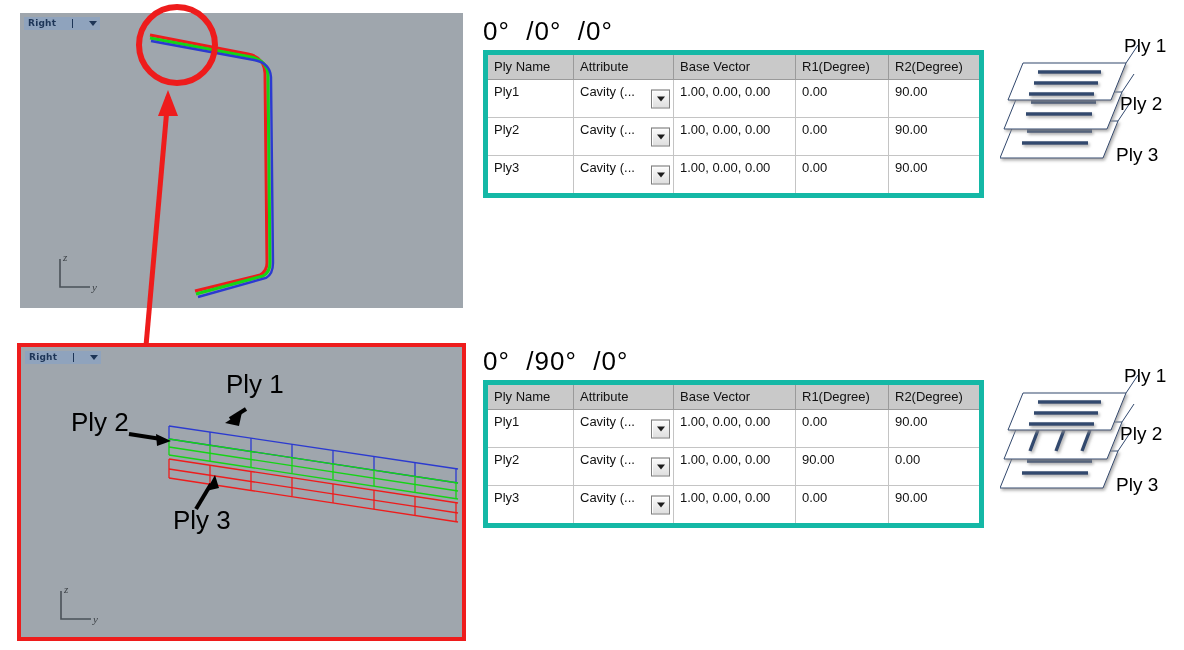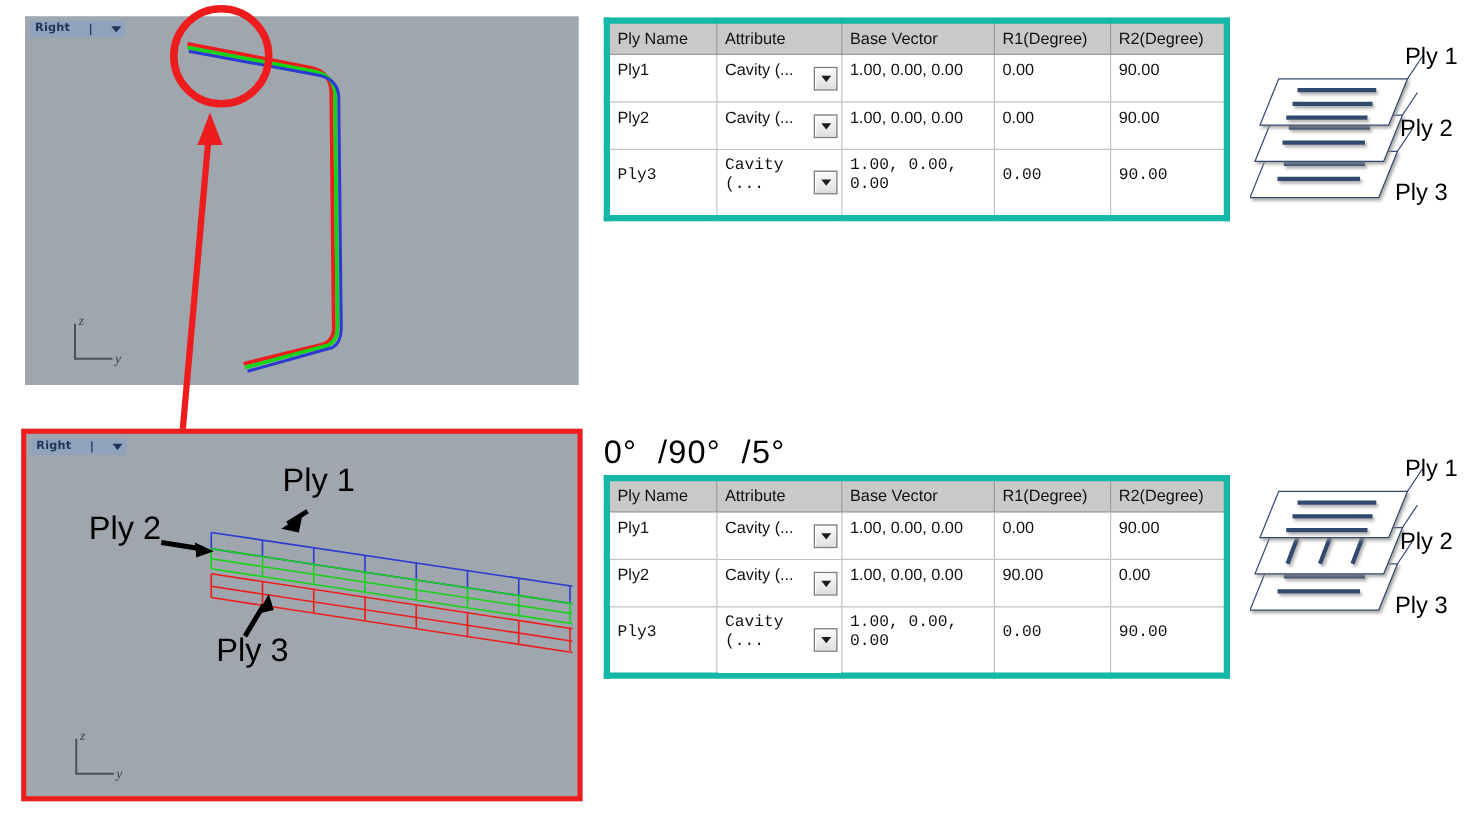--- a/index.html
+++ b/index.html
@@ -109,21 +109,21 @@
     border-bottom: 1px solid #c4c4c4;
     font-size: 13px;
     color: #111111;
     padding: 4px 6px 18px 6px;
     height: 28px;
     box-sizing: border-box;
     vertical-align: middle;
     background: #ffffff;
   }
   table.ply-table td:last-child { border-right: none; }
-  table.ply-table tr:last-child td { border-bottom: none; font-family: Liberation Mono, monospace; }
+  table.ply-table tr:last-child td { border-bottom: none; }
   .attr-cell { position: relative; padding-right: 24px !important; }
   .attr-cell .attr-text { display: inline-block; }
   .combo-btn {
     position: absolute;
     right: 3px;
     top: 50%;
     transform: translateY(-50%);
     width: 17px; height: 17px;
     background: linear-gradient(#fbfbfb, #dedede);
     border: 1px solid #7d7d7d;
@@ -263,20 +263,21 @@
   <div class="axis-indicator" style="left:30px; top:238px;">
     <svg width="60" height="48" viewBox="0 0 60 48">
       <path d="M 10 6 L 10 34 L 40 34" fill="none" stroke="#4a5158" stroke-width="1.6"></path>
     </svg>
     <span class="lbl" style="left:13px; top:-2px;">z</span>
     <span class="lbl" style="left:42px; top:28px;">y</span>
   </div>
 </div>
 
 <div class="section" id="section-1">
+  <div class="angle-title">0°  /0°  /0°</div>
   <table class="ply-table">
     <thead>
       <tr>
         <th class="col-ply">Ply Name</th>
         <th class="col-attr">Attribute</th>
         <th class="col-base">Base Vector</th>
         <th class="col-r1">R1(Degree)</th>
         <th class="col-r2">R2(Degree)</th>
       </tr>
     </thead>
@@ -315,21 +316,21 @@
         </td>
         <td>1.00, 0.00, 0.00</td>
         <td>0.00</td>
         <td>90.00</td>
       </tr>
     </tbody>
   </table>
 </div>
 
 <div class="section" id="section-2">
-  <div class="angle-title">0°  /90°  /5°</div>
+  <div class="angle-title">0°  /90°  /0°</div>
   <table class="ply-table">
     <thead>
       <tr>
         <th class="col-ply">Ply Name</th>
         <th class="col-attr">Attribute</th>
         <th class="col-base">Base Vector</th>
         <th class="col-r1">R1(Degree)</th>
         <th class="col-r2">R2(Degree)</th>
       </tr>
     </thead>

